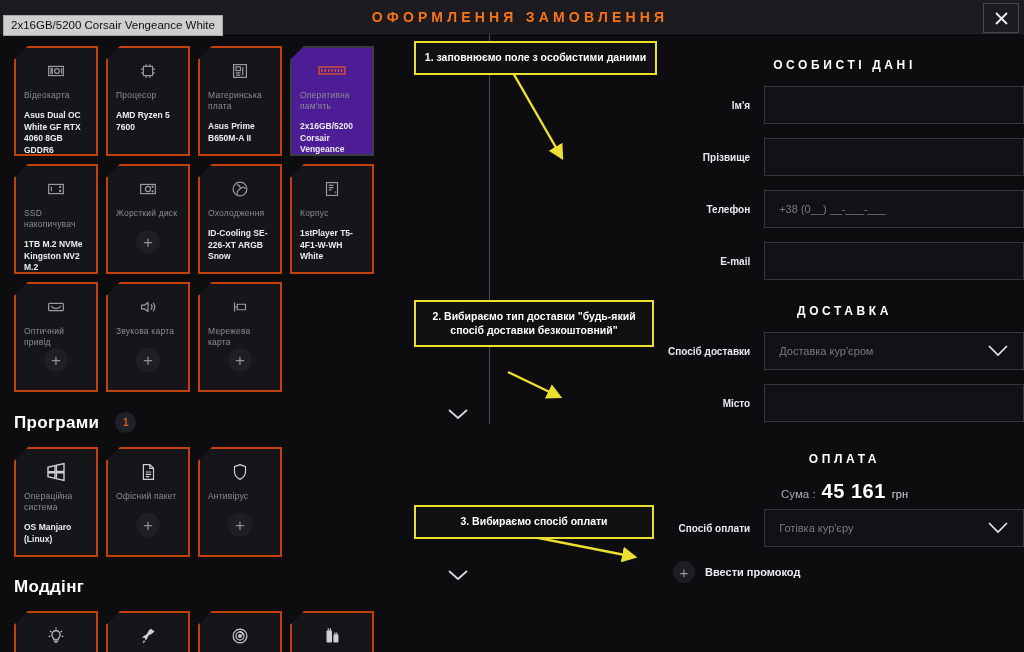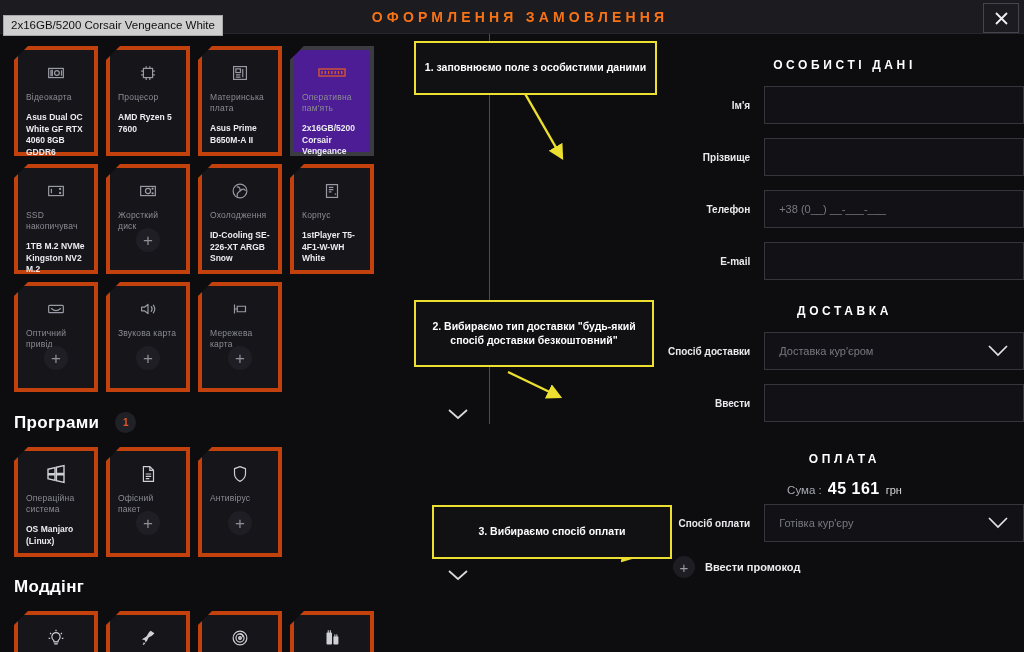--- a/index.html
+++ b/index.html
@@ -42,21 +42,21 @@
 
   
   .left-panel {
     position: absolute; left: 0; top: 34px; width: 400px; height: 618px;
     background: #0d0d10; padding: 0 14px;
   }
   .card-grid { display: flex; flex-wrap: wrap; gap: 8px 8px; padding-top: 12px; }
   .card {
     width: 84px; height: 110px; position: relative;
     background: #15151a;
-    border: 4px solid #c2410c;
+    border: 2px solid #c2410c;
     padding: 10px 8px 8px 8px;
     cursor: pointer;
     clip-path: polygon(14px 0, 100% 0, 100% 100%, 0 100%, 0 14px);
   }
   .card.selected { background: #4c1d95; border-color: #3b3b42; }
   .card .card-icon {
     height: 26px; display: flex; align-items: center; justify-content: center;
     margin-bottom: 6px;
   }
   .card .card-cat {
@@ -95,21 +95,21 @@
     background: #4b4b55;
   }
   .chev {
     position: absolute; color: #d8d8de;
   }
   .callout {
     position: absolute;
     border: 2px solid #ecdf2f; background: #111114;
     color: #fff; font-size: 10.5px; font-weight: 700;
     text-align: center; line-height: 13.5px;
-    padding: 18px 8px;
+    padding: 8px 8px;
     z-index: 30;
   }
   .arrows { position: absolute; left: 0; top: 0; width: 265px; height: 618px; pointer-events: none; z-index: 20; }
 
   
   .right { position: absolute; left: 665px; top: 34px; width: 359px; height: 618px; }
   .form-sec-title {
     color: #ffffff; font-size: 12px; font-weight: 700; letter-spacing: 3.6px;
     text-align: center; margin-top: 24px; margin-bottom: 14px;
   }
@@ -125,21 +125,21 @@
     color: #787880; font-size: 11px;
     position: relative; cursor: text;
   }
   .field-box.select { cursor: pointer; }
   .field-box .chev-sel { position: absolute; right: 14px; top: 11px; }
   .sum-row {
     display: flex; align-items: baseline; justify-content: center;
     gap: 6px; margin-bottom: 6px;
   }
   .sum-label { color: #a9a9b2; font-size: 11.5px; }
-  .sum-value { color: #ffffff; font-size: 16px; font-weight: 700; letter-spacing: .5px; }
+  .sum-value { color: #ffffff; font-size: 20px; font-weight: 700; letter-spacing: .5px; }
   .sum-cur { color: #d6d6dc; font-size: 11px; }
   .promo { display: flex; align-items: center; gap: 10px; margin-top: 14px; margin-left: 8px; }
   .promo .pcircle {
     width: 22px; height: 22px; border-radius: 50%; background: #1d1d23;
     color: #9a9aa3; display: flex; align-items: center; justify-content: center;
     font-size: 15px; line-height: 1;
   }
   .promo .ptext { color: #ececf0; font-size: 11px; font-weight: 700; }
 </style>
 </head>
@@ -373,21 +373,21 @@
         </svg>
     </div>
     <div class="chev" style="left:47px; top:533px;">
       <svg width="22" height="12" viewBox="0 0 22 12">
           <path d="M2 2 L11 10 L20 2" stroke="#d8d8de" stroke-width="1.7" fill="none"></path>
         </svg>
     </div>
 
     <div class="callout" style="left:14px; top:7px; width:243px;">1. заповнюємо поле з особистими даними</div>
     <div class="callout" style="left:14px; top:266px; width:240px;">2. Вибираємо тип доставки "будь-який спосіб доставки безкоштовний"</div>
-    <div class="callout" style="left:32px; top:471px; width:240px;">3. Вибираємо спосіб оплати</div>
+    <div class="callout" style="left:14px; top:471px; width:240px;">3. Вибираємо спосіб оплати</div>
 
     <svg class="arrows" viewBox="0 0 265 618">
       <defs>
         <marker id="ah" markerWidth="7" markerHeight="7" refX="5.4" refY="3.3" orient="auto">
           <path d="M0,0 L6.4,3.3 L0,6.6 z" fill="#ecdf2f"></path>
         </marker>
       </defs>
       <line x1="108" y1="30" x2="162" y2="124" stroke="#ecdf2f" stroke-width="2.4" marker-end="url(#ah)"></line>
       <line x1="108" y1="338" x2="160" y2="363" stroke="#ecdf2f" stroke-width="2.4" marker-end="url(#ah)"></line>
       <line x1="98" y1="496" x2="235" y2="523" stroke="#ecdf2f" stroke-width="2.4" marker-end="url(#ah)"></line>
@@ -422,21 +422,21 @@
       <div class="field-box select">
         <span>Доставка кур'єром</span>
         <span class="chev-sel">
           <svg width="22" height="13" viewBox="0 0 22 13">
               <path d="M2 2 L11 11 L20 2" stroke="#e2e2e8" stroke-width="1.7" fill="none"></path>
             </svg>
         </span>
       </div>
     </div>
     <div class="field">
-      <div class="field-label">Ввести</div>
+      <div class="field-label">Місто</div>
       <div class="field-box"></div>
     </div>
 
     <div class="form-sec-title" style="margin-top:30px;">ОПЛАТА</div>
 
     <div class="sum-row">
       <span class="sum-label">Сума :</span>
       <span class="sum-value">45 161</span>
       <span class="sum-cur">грн</span>
     </div>

